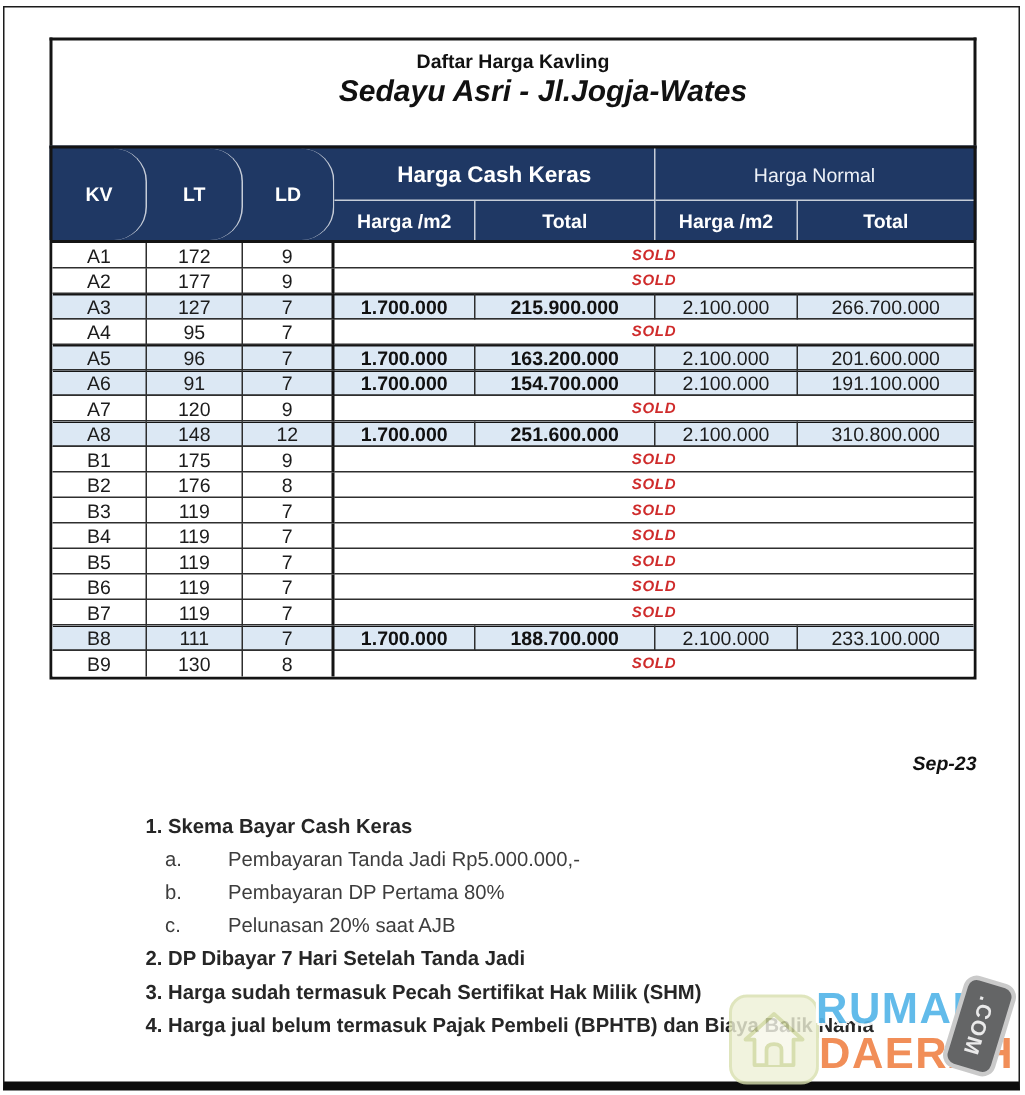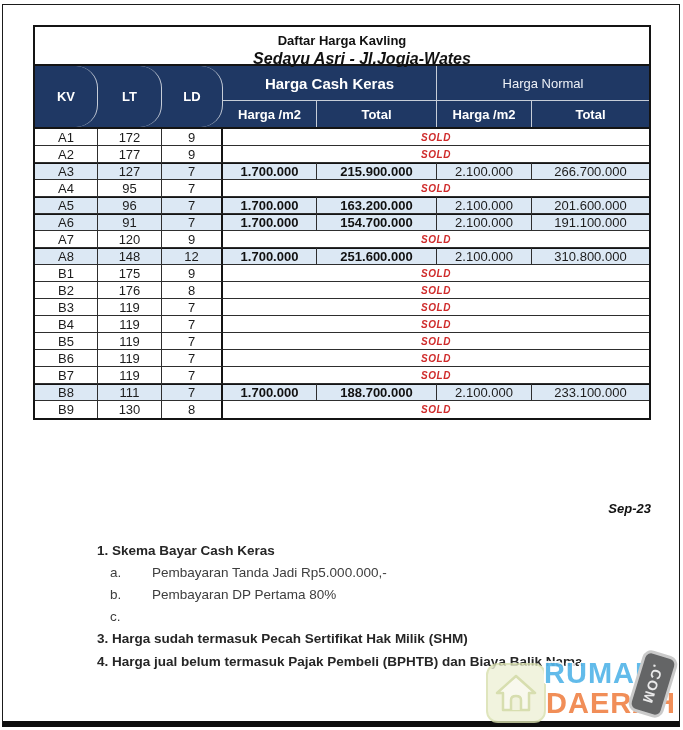--- a/index.html
+++ b/index.html
@@ -21,24 +21,24 @@
   
   .frame{
     position:absolute; left:2px; top:4px; width:678px; height:723px;
     border:1px solid #1b1b1b; border-bottom:6px solid #0d0d0d;
     pointer-events:none;
   }
   
   .sheet{ position:absolute; left:33px; top:25px; width:618px; }
   .titlebox{
     border:2px solid var(--heavy); border-bottom:none;
-    background:#fff; height:39px; text-align:center; padding-top:6px;
+    background:#fff; height:72px; text-align:center; padding-top:6px;
   }
   .title{ font-size:13px; font-weight:bold; color:#111; }
-  .subtitle{ font-size:16px; font-weight:bold; font-style:italic; color:#111; margin-top:2px;margin-left:40px; }
+  .subtitle{ font-size:20px; font-weight:bold; font-style:italic; color:#111; margin-top:2px;margin-left:40px; }
   .thead{
     display:grid;
     grid-template-columns:63px 64px 61px 94px 120px 95px 117px;
     grid-template-rows:35px 26px;
     background:var(--navy);
     border:2px solid var(--heavy); border-bottom:none;
     color:#fff;
   }
   .hcell{
     display:flex; align-items:center; justify-content:center;
@@ -262,21 +262,23 @@
   <div class="note-line note-sub">
     <span class="sub-letter">a.</span>
     <span>Pembayaran Tanda Jadi Rp5.000.000,-</span>
   </div>
   <div class="note-line note-sub">
     <span class="sub-letter">b.</span>
     <span>Pembayaran DP Pertama 80%</span>
   </div>
   <div class="note-line note-sub">
     <span class="sub-letter">c.</span>
-  </div>
+    <span>Pelunasan 20% saat AJB</span>
+  </div>
+  <div class="note-line">2. DP Dibayar 7 Hari Setelah Tanda Jadi</div>
   <div class="note-line">3. Harga sudah termasuk Pecah Sertifikat Hak Milik (SHM)</div>
   <div class="note-line">4. Harga jual belum termasuk Pajak Pembeli (BPHTB) dan Biaya Balik Nama</div>
 </div>
 
 <div class="logo">
   <div class="logo-tile">
     <svg width="46" height="46" viewBox="0 0 46 46">
       <path d="M23 6 L42 23 L36 23 L36 40 L10 40 L10 23 L4 23 Z" fill="#f7f8ea" stroke="#cfd69c" stroke-width="2.5" stroke-linejoin="round"></path>
       <path d="M18 40 L18 30 Q18 26 23 26 Q28 26 28 30 L28 40" fill="#eef1d6" stroke="#cfd69c" stroke-width="2.5"></path>
     </svg>

